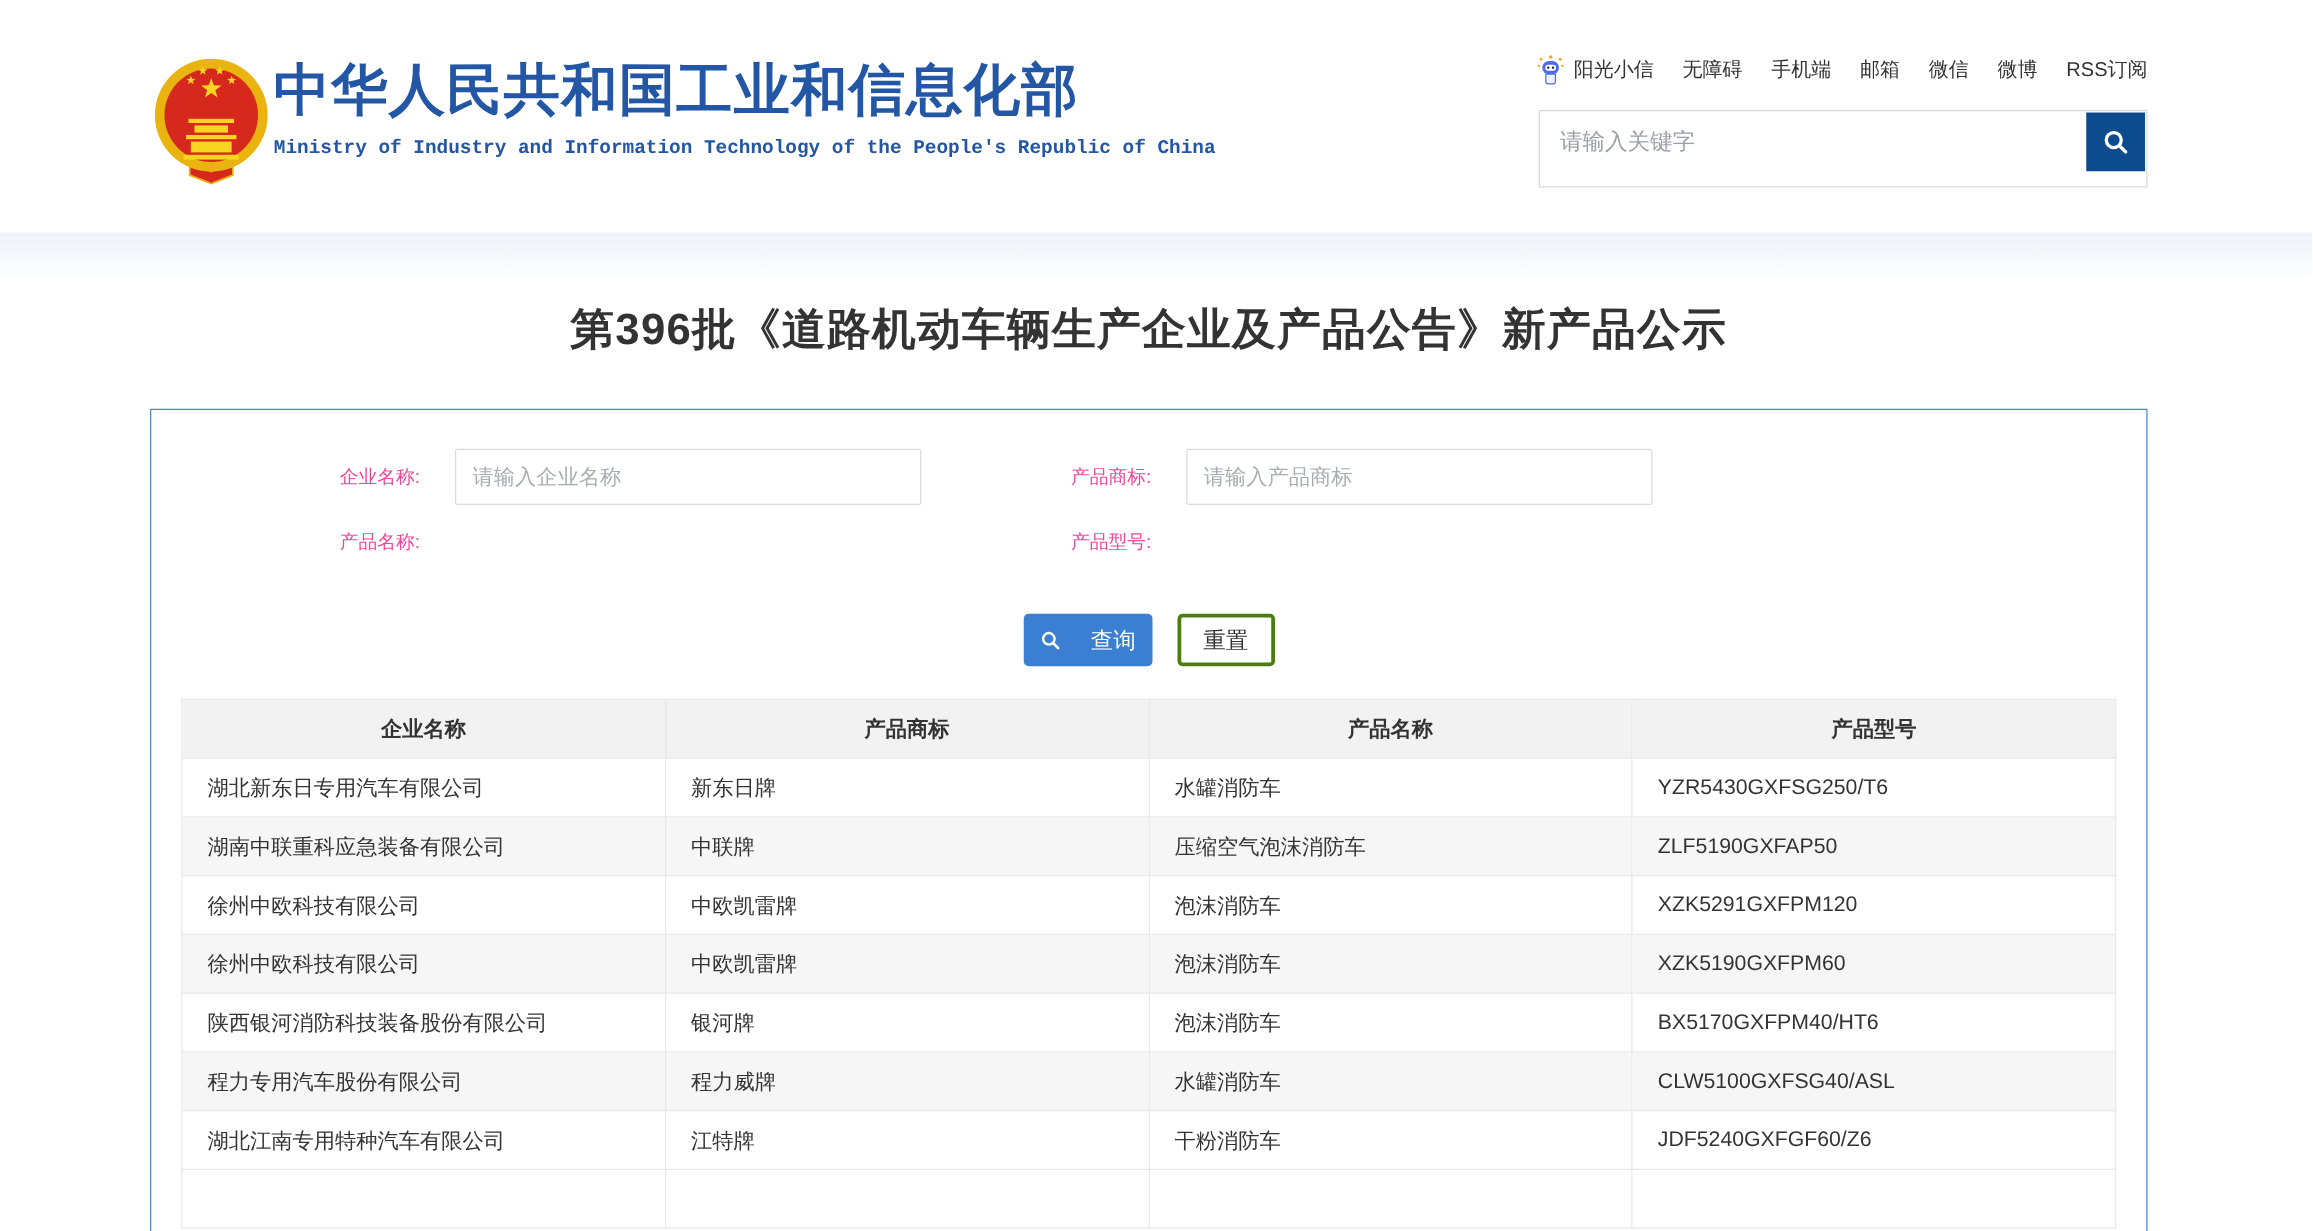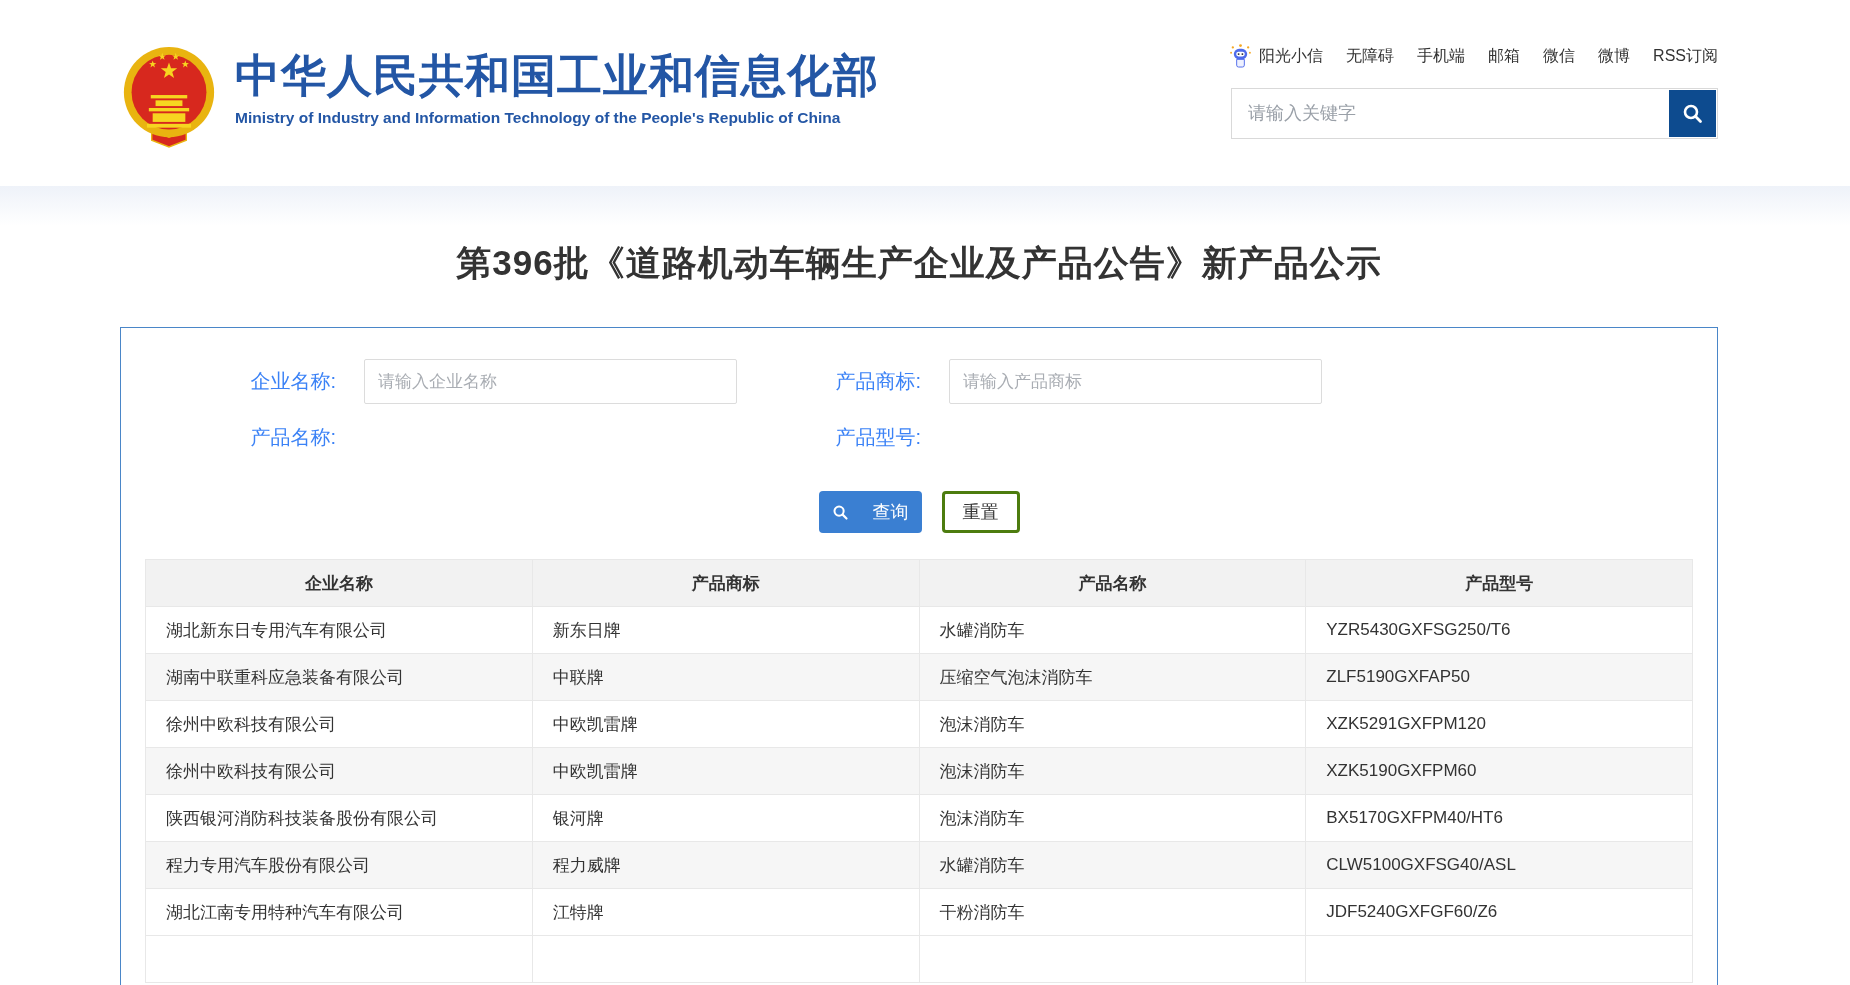--- a/index.html
+++ b/index.html
@@ -4,38 +4,38 @@
 <style>
   * { box-sizing: border-box; }
   html,body { margin:0; padding:0; background:#fff; }
   .page {
     position:relative; width:1850px; height:985px; overflow:hidden; background:#fff;
     font-family:"Liberation Sans","DejaVu Sans",sans-serif; color:#333;
   }
   
   .logo-group { position:absolute; left:121px; top:44px; display:flex; align-items:flex-start; cursor:pointer; }
   .emblem { width:96px; height:104px; flex:0 0 auto; }
-  .titles { margin-left:18px; padding-top:6px; }
+  .titles { margin-left:2px; padding-top:6px;font-family:Liberation Mono, monospace; }
   .title-zh { font-size:45px; font-weight:bold; color:#2356a5; letter-spacing:1px; line-height:1.15; white-space:nowrap; }
   .title-en { font-size:15.5px; font-weight:bold; color:#2356a5; margin-top:7px; white-space:nowrap; }
   .utility-nav { position:absolute; top:44px; right:132px; display:flex; align-items:center; gap:23px; font-size:16px; }
   .utility-nav .nav-link { color:#333; text-decoration:none; cursor:pointer; white-space:nowrap; }
   .nav-first { display:flex; align-items:center; gap:7px; cursor:pointer; }
   .robot-ic { width:23px; height:25px; }
-  .site-search { position:absolute; top:88px; right:132px; width:487px; height:51px; border:1px solid #d9d9d9; background:#fff; }
+  .site-search { position:absolute; top:88px; right:132px; width:487px; height:62px; border:1px solid #d9d9d9; background:#fff; }
   .site-search input { position:absolute; left:0; top:0; width:430px; height:48px; border:none; outline:none; padding:0 0 0 16px; font-size:18px; color:#333; background:transparent; font-family:inherit; }
   .site-search input::placeholder { color:#9aa0a8; }
   .search-btn { position:absolute; top:1px; right:1px; width:47px; height:47px; background:#0d4b8f; border:none; cursor:pointer; display:flex; align-items:center; justify-content:center; }
   .header-band { position:absolute; left:0; top:186px; width:100%; height:44px; background:linear-gradient(180deg,#eef2f9 0%,#ffffff 90%); }
   
   .page-title { position:absolute; left:120px; top:240px; width:1598px; margin:0; text-align:center; font-size:35px; font-weight:bold; color:#333; letter-spacing:1px; }
   
   .panel { position:absolute; left:120px; top:327px; width:1598px; height:700px; border:1px solid #4a86c8; background:#fff; }
   .field { position:absolute; display:flex; align-items:center; }
-  .field label { width:110px; text-align:right; font-size:20px; color:#3b82f6; margin-right:28px; flex:0 0 auto; }
+  .field label { width:110px; text-align:right; font-size:15px; color:#ec4899; margin-right:28px; flex:0 0 auto; }
   .field input { width:373px; height:45px; border:1px solid #dcdcdc; border-radius:2px; padding:0 13px; font-size:17px; color:#333; outline:none; font-family:inherit; }
   .field input::placeholder { color:#a9adb3; }
   .f0 { left:105px; top:31px; } .f1 { left:690px; top:31px; }
   .f2 { left:105px; top:96px; } .f3 { left:690px; top:96px; }
   .actions { position:absolute; left:0; top:163px; width:100%; display:flex; justify-content:center; gap:20px; }
   .btn-query { display:flex; align-items:center; justify-content:center; gap:24px; width:103px; height:42px; background:#3a7fd2; color:#fff; font-size:18px; border:none; border-radius:4px; cursor:pointer; font-family:inherit; }
   .btn-reset { width:78px; height:42px; background:#fff; color:#333; font-size:18px; border:3px solid #4d7c0f; border-radius:4px; cursor:pointer; font-family:inherit; }
   
   .results { position:absolute; left:24px; top:231px; width:1548px; border-collapse:collapse; table-layout:fixed; background:#fff; }
   .results th, .results td { border:1px solid #e8e8e8; height:47px; font-size:17px; color:#333; overflow:hidden; white-space:nowrap; }

